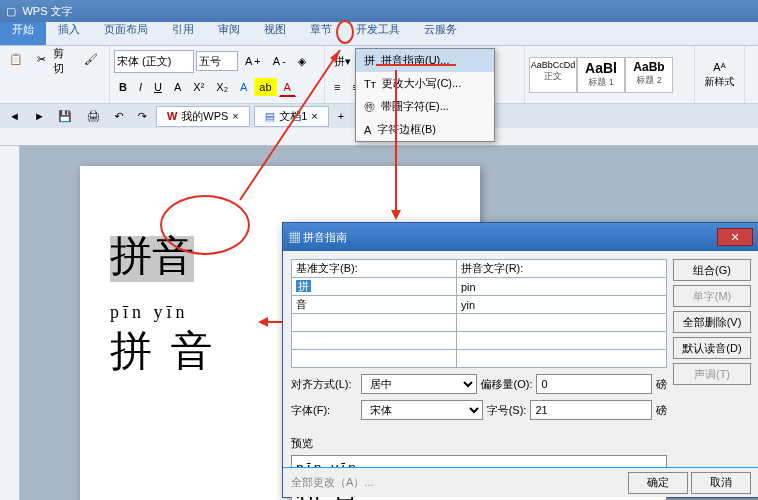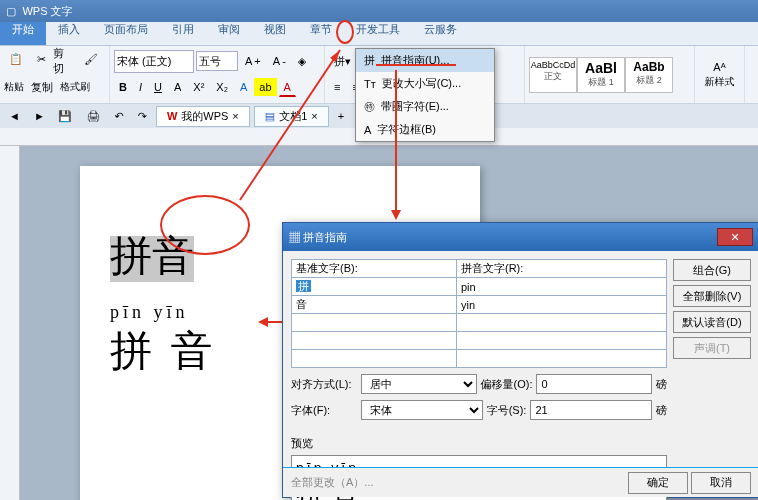--- a/index.html
+++ b/index.html
@@ -76,27 +76,20 @@
           <span class="ico">📋</span>
         </div>
       <div class="rbtn">
           <span class="ico">✂</span>
           <span>剪切</span>
         </div>
       <div class="rbtn">
           <span class="ico">🖌</span>
         </div>
     </div>
-    <div class="rrow">
-      <span style="font-size:10px">粘贴</span>
-      <div class="rbtn">
-          <span>复制</span>
-        </div>
-      <span style="font-size:10px">格式刷</span>
-    </div>
   </div>
   <div class="rgroup" style="width:215px">
     <div class="rrow">
       <input class="fontbox" value="宋体 (正文)" style="">
       <input class="sizebox" value="五号" style="">
       <span class="rbtn">A<sup>+</sup></span>
       <span class="rbtn">A<sup>-</sup></span>
       <span class="rbtn">◈</span>
     </div>
     <div class="rrow">
@@ -250,20 +243,21 @@
         <span>磅</span>
       </div>
       <div style="margin-top:16px">预览</div>
       <div class="preview">
         <div style="font-size:14px;letter-spacing:3px">pīn yīn</div>
         <div style="font-size:28px">拼 音</div>
       </div>
     </div>
     <div class="dlg-right">
       <button class="dlgbtn">组合(G)</button>
+      <button class="dlgbtn disabled">单字(M)</button>
       <button class="dlgbtn">全部删除(V)</button>
       <button class="dlgbtn">默认读音(D)</button>
       <button class="dlgbtn disabled">声调(T)</button>
     </div>
   </div>
   <div class="dlg-footer">
     <span style="color:#888">全部更改（A）...</span>
     <div>
       <button class="dlgbtn" style="width:60px">确定</button>
       <button class="dlgbtn" style="width:60px">取消</button>

